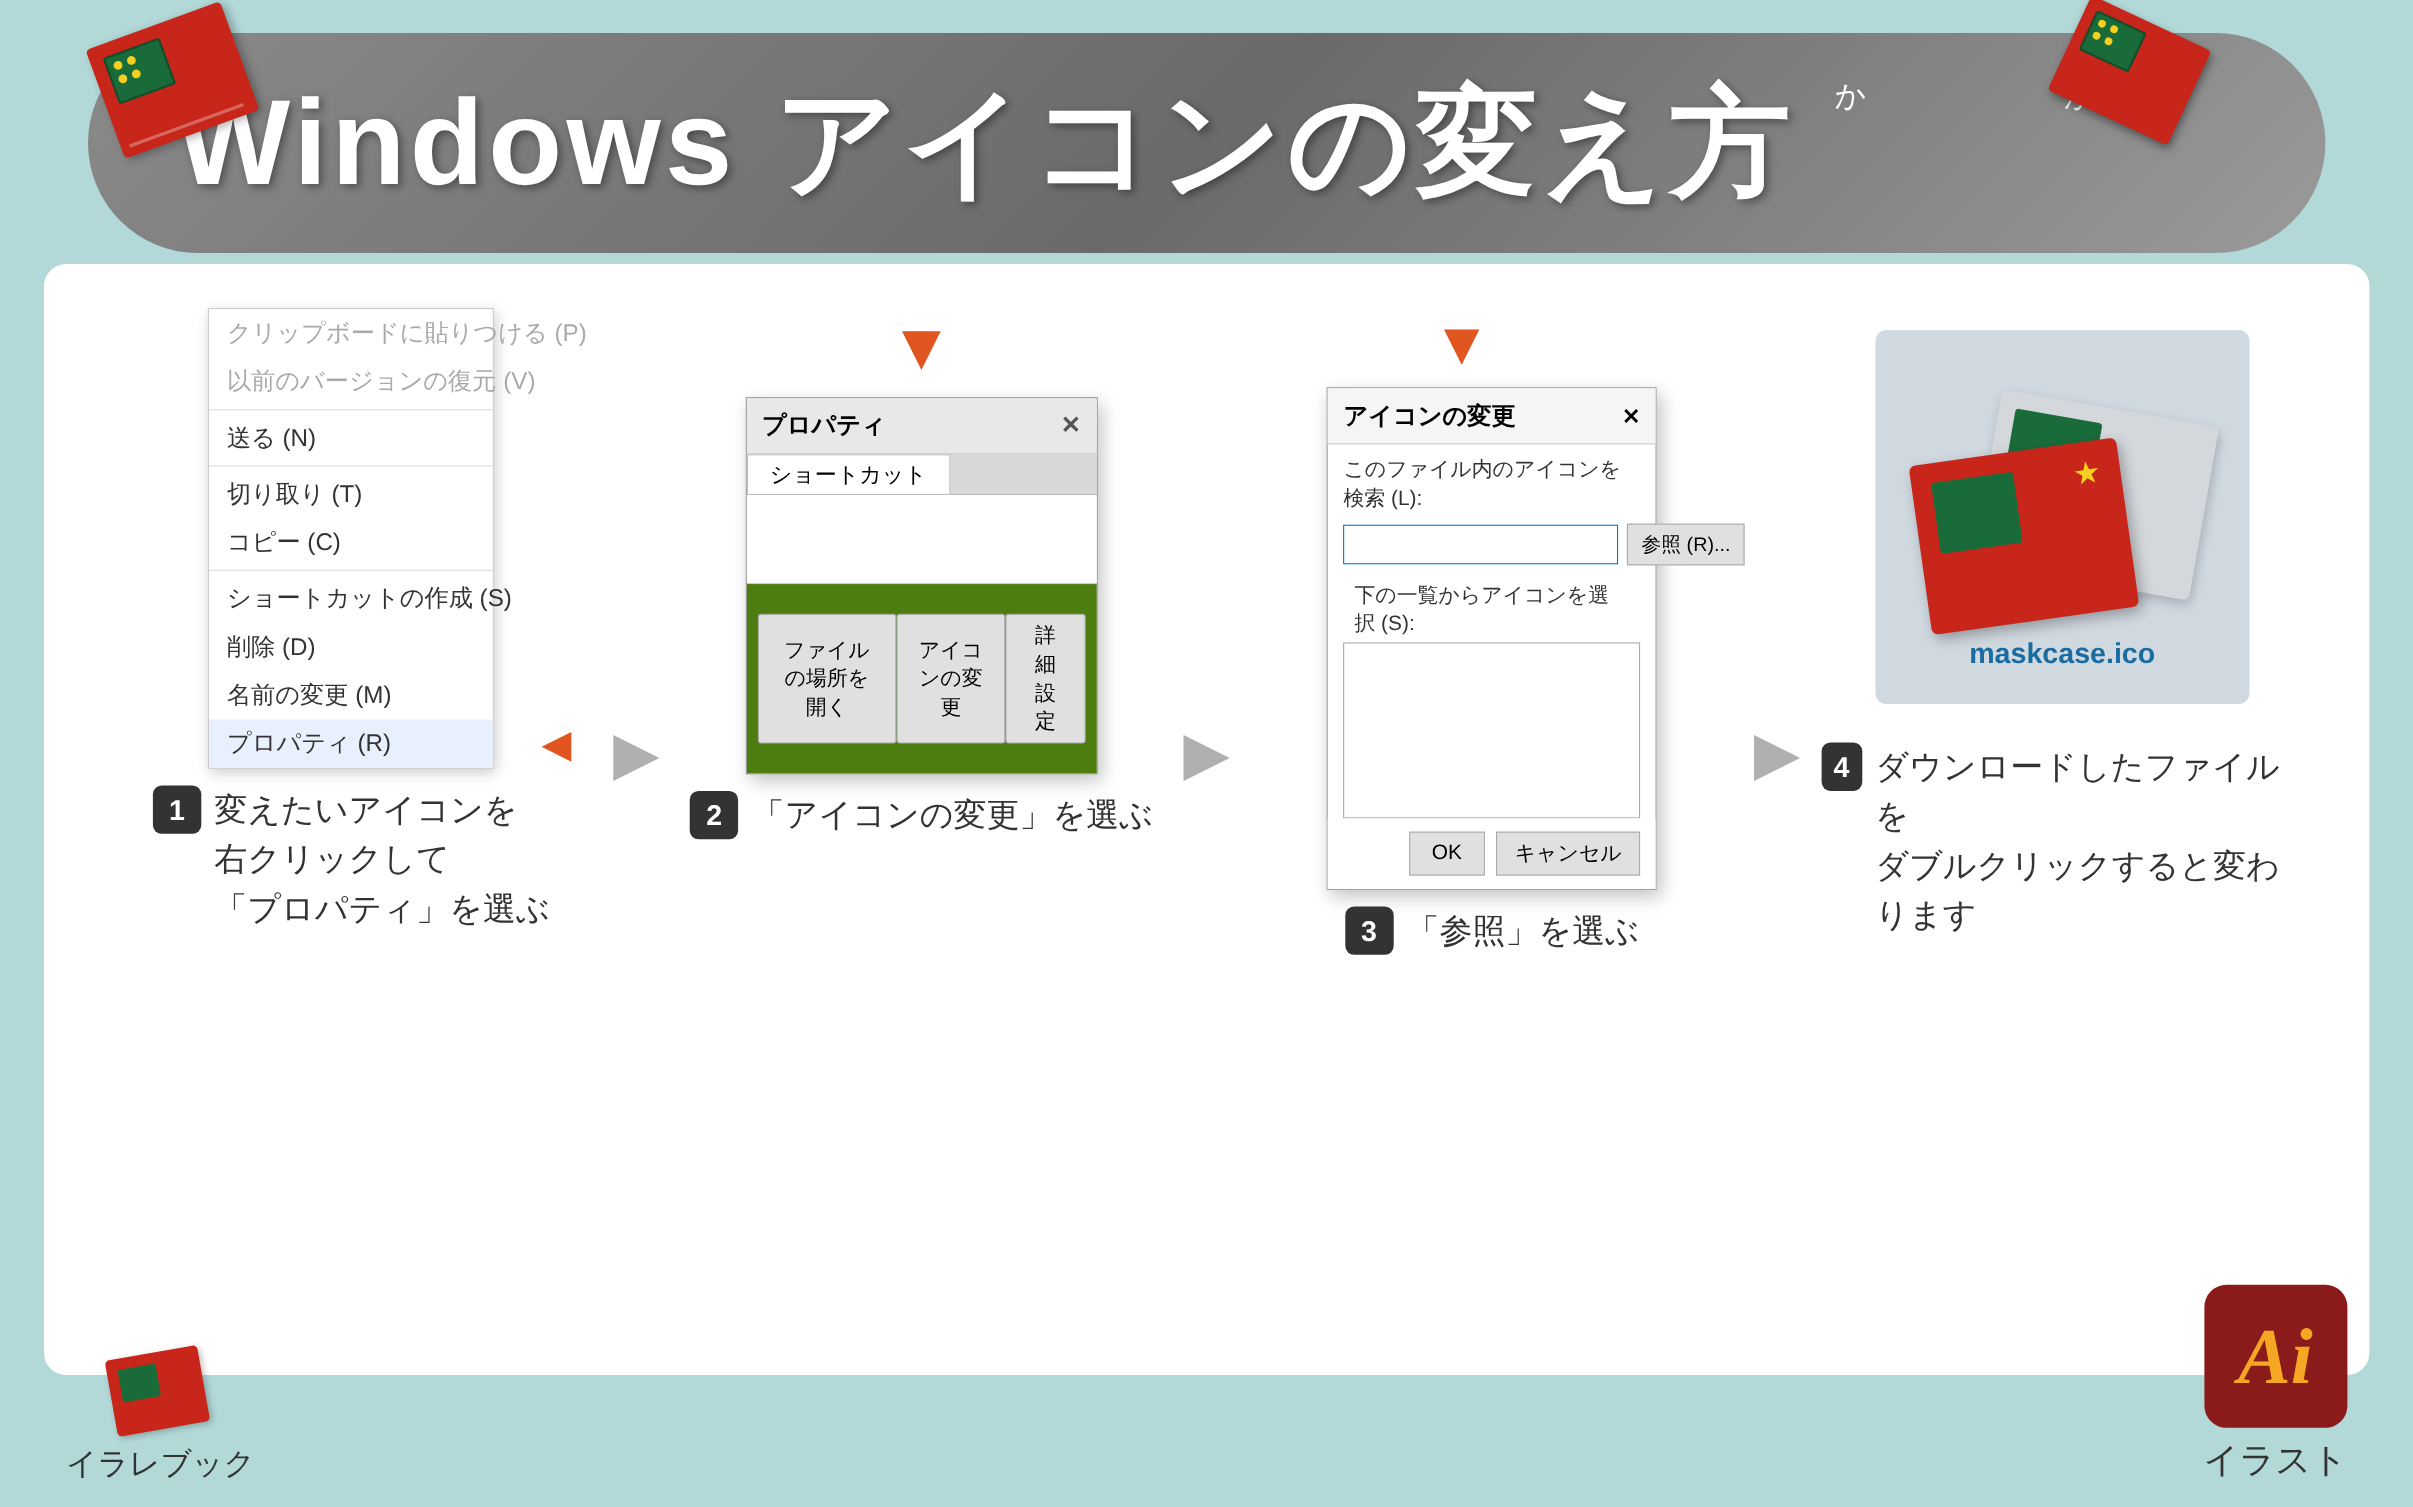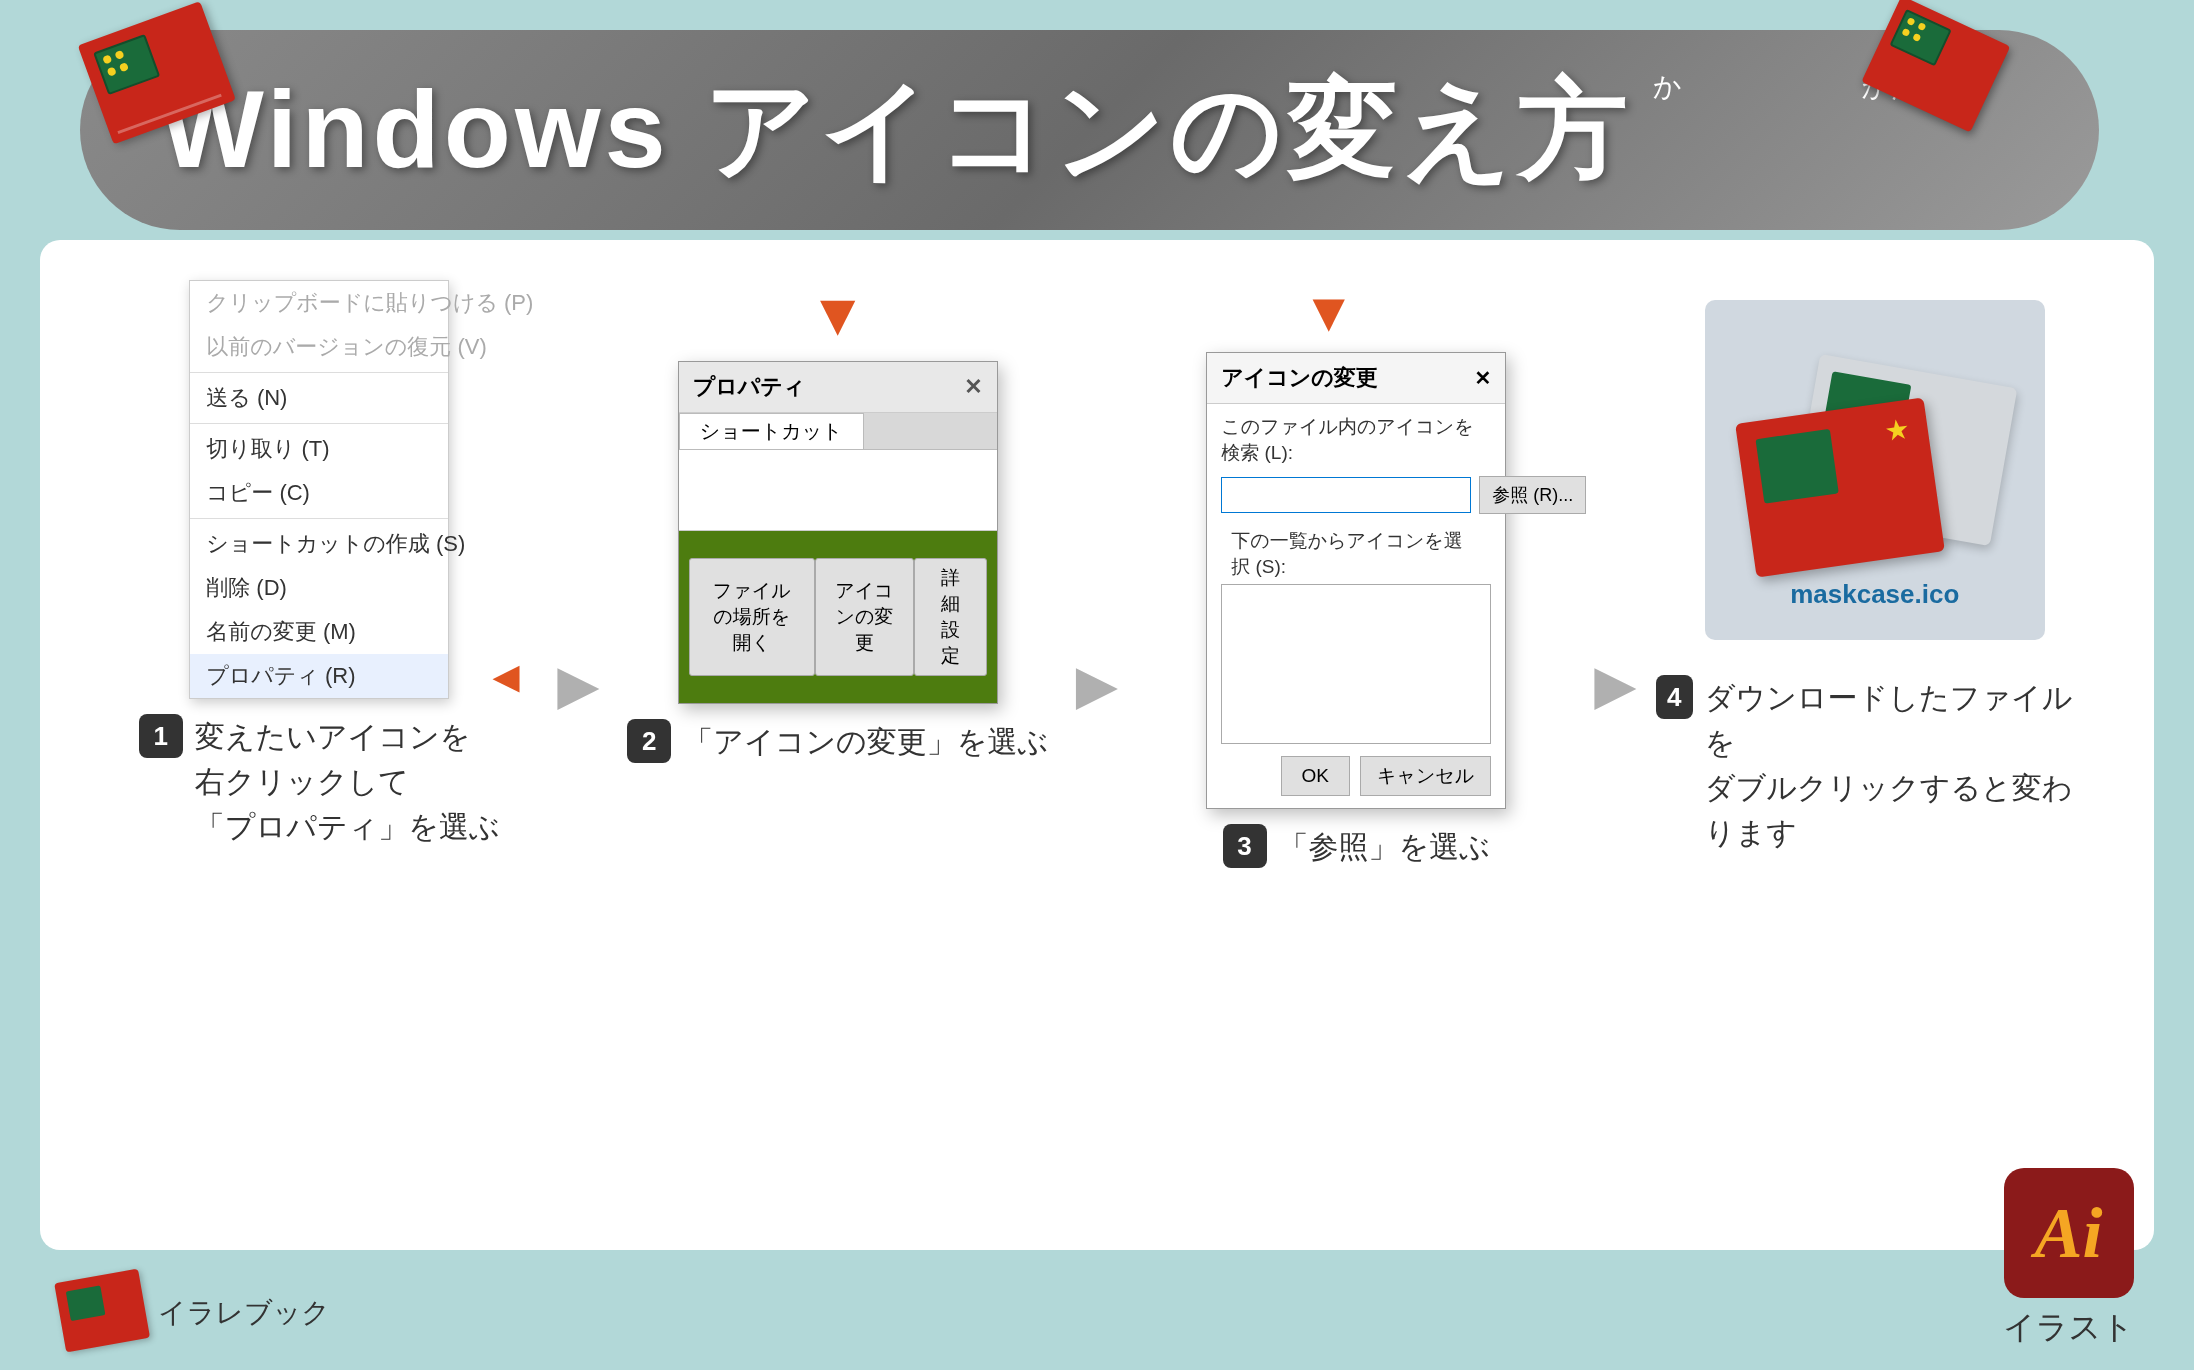--- a/index.html
+++ b/index.html
@@ -10,21 +10,21 @@
       font-family: 'Helvetica Neue', Arial, 'Hiragino Kaku Gothic ProN', 'Hiragino Sans', Meiryo, sans-serif;
       overflow: hidden;
       position: relative;
     }
 
     
     .header-banner {
       position: absolute;
       top: 30px;
       left: 80px;
-      right: 95px;
+      right: 80px;
       height: 200px;
       background: linear-gradient(135deg, #8a8a8a 0%, #6a6a6a 50%, #9a9a9a 100%);
       border-radius: 100px;
       display: flex;
       align-items: center;
       padding: 0 80px;
     }
 
     .header-title {
       color: white;
@@ -314,21 +314,21 @@
       justify-content: center;
       position: relative;
     }
 
     
     .footer-left {
       position: absolute;
       bottom: 20px;
       left: 60px;
       display: flex;
-      flex-direction: row;
+      flex-direction: column;
       align-items: center;
       gap: 8px;
     }
 
     .footer-left-label {
       color: #333;
       font-size: 28px;
       font-weight: 500;
     }
 

